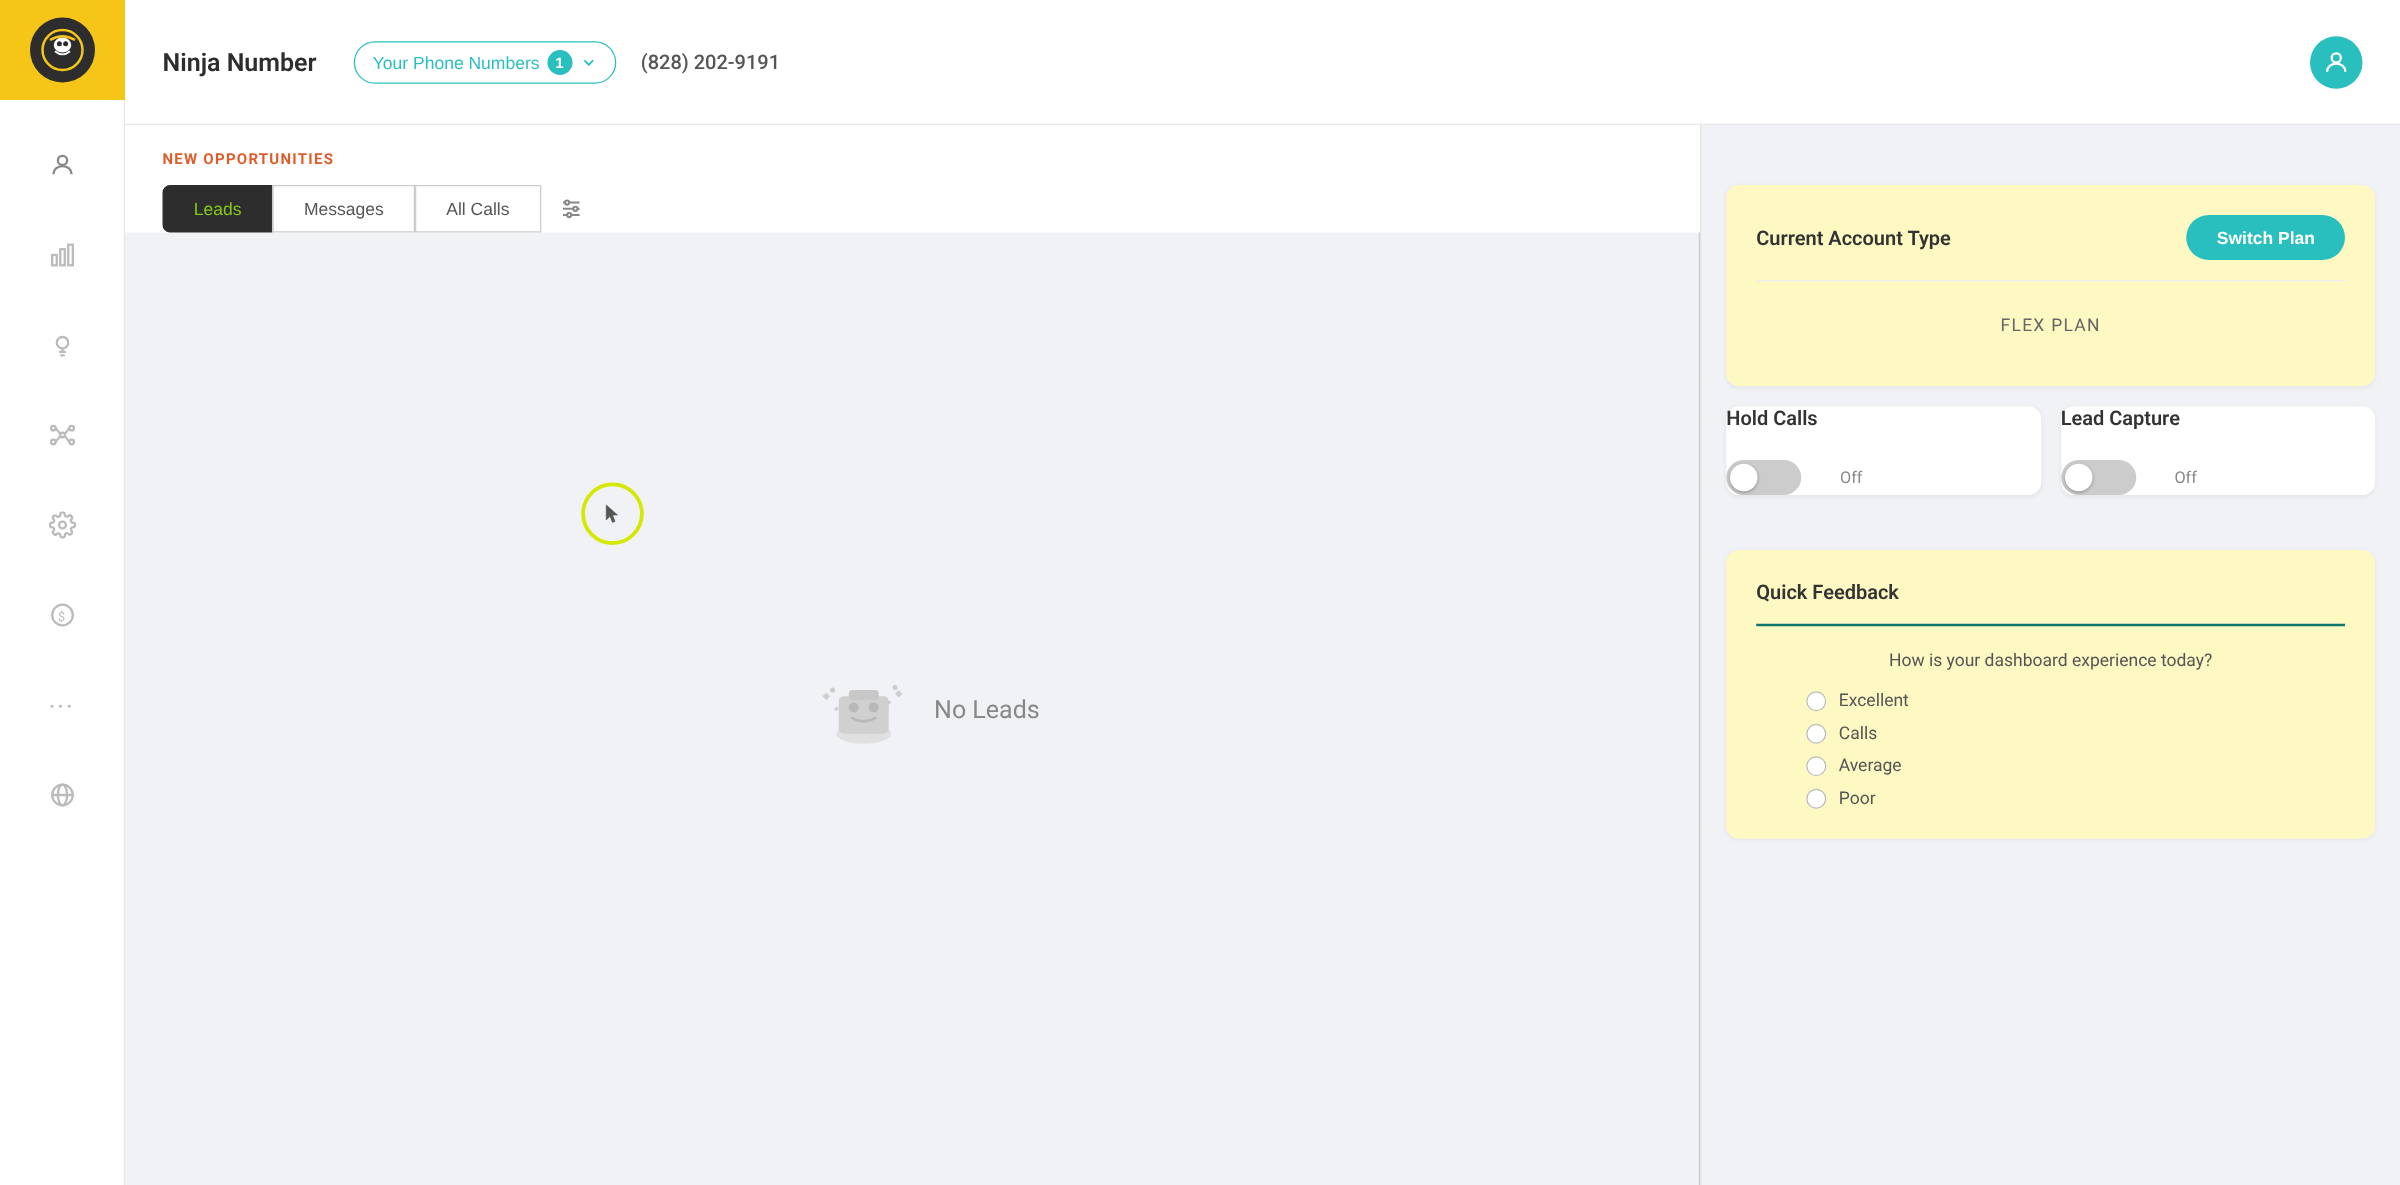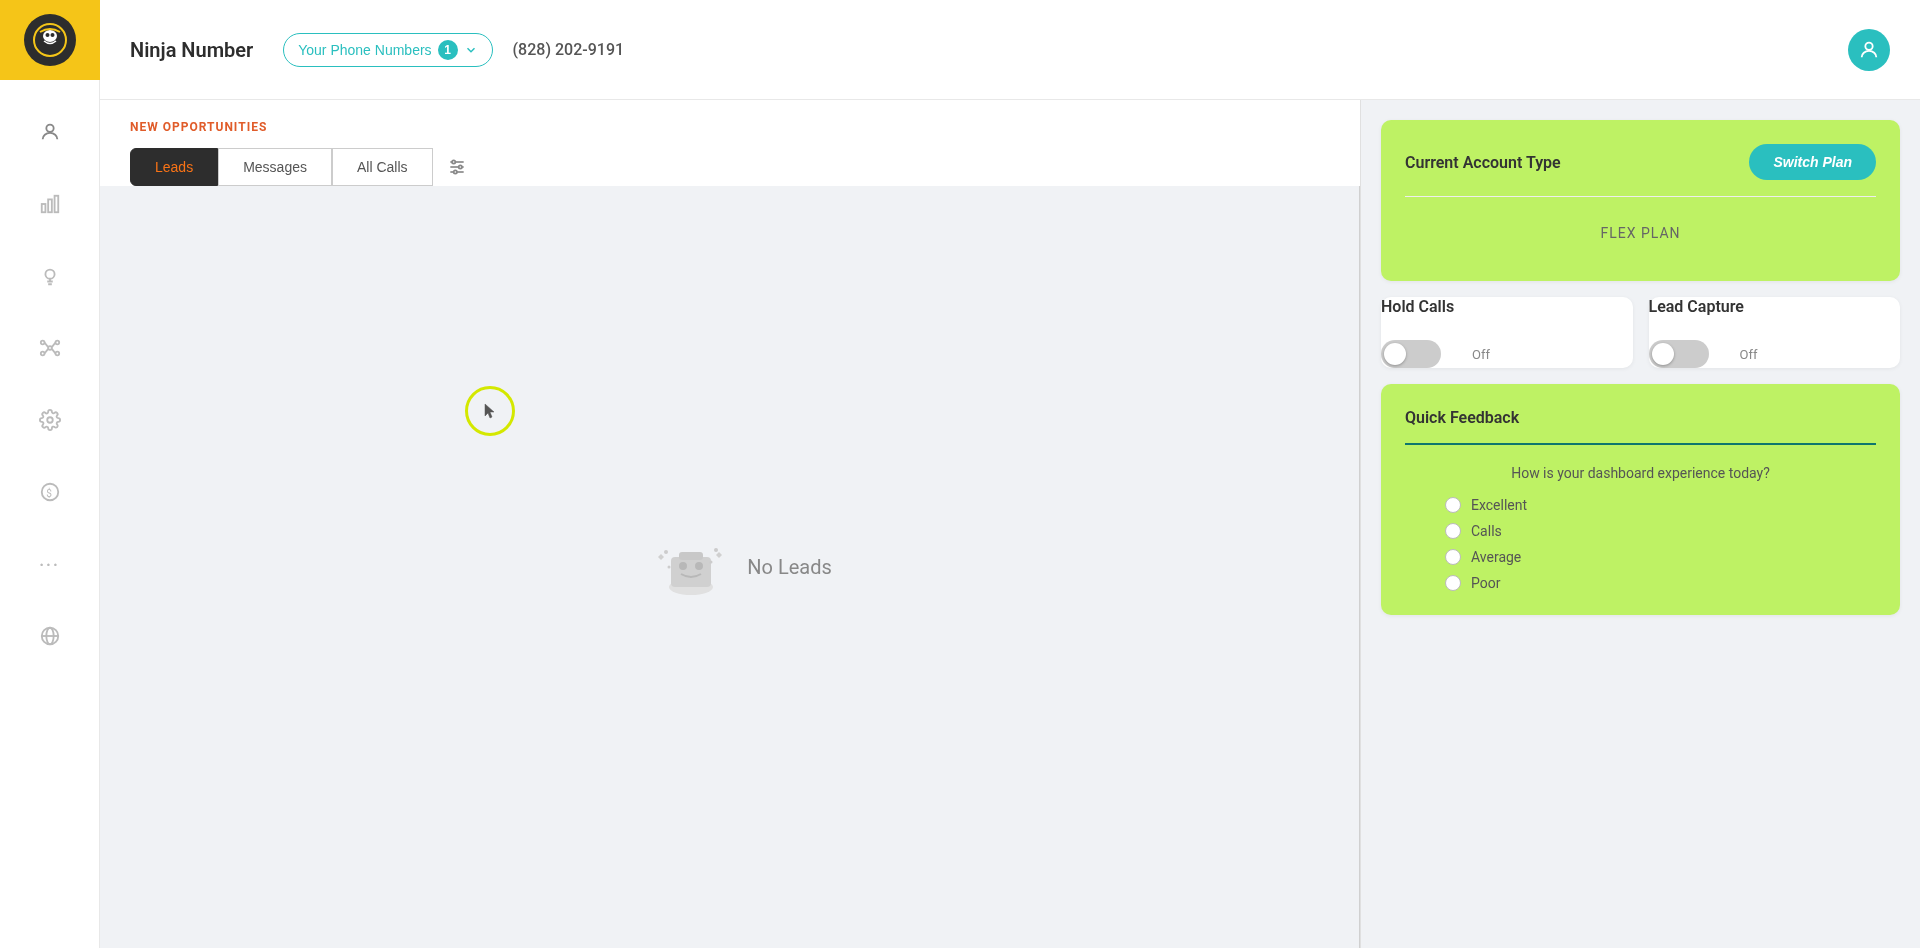--- a/index.html
+++ b/index.html
@@ -164,21 +164,21 @@
       cursor: pointer;
       font-size: 14px;
       color: #555;
       font-weight: 500;
       transition: background 0.15s;
     }
     .tab-btn:first-child { border-radius: 6px 0 0 6px; }
     .tab-btn:last-of-type { border-radius: 0 6px 6px 0; }
     .tab-btn.active {
       background: #2d2d2d;
-      color: #f97316;
+      color: #84cc16;
       border-color: #2d2d2d;
     }
     .filter-icon-btn {
       margin-left: 14px;
       background: none;
       border: none;
       cursor: pointer;
       color: #888;
       font-size: 18px;
       display: flex;
@@ -220,24 +220,25 @@
       padding: 20px;
       display: flex;
       flex-direction: column;
       gap: 16px;
       overflow-y: auto;
       border-left: 1px solid #e0e0e0;
     }
 
     
     .card {
-      background: #bef264;
+      background: #fef9c3;
       border-radius: 10px;
       padding: 24px;
       box-shadow: 0 1px 4px rgba(0,0,0,0.06);
+      margin-top: 28px;
     }
     .card-header-row {
       display: flex;
       align-items: center;
       justify-content: space-between;
       margin-bottom: 16px;
     }
     .card-title {
       font-size: 16px;
       font-weight: 600;
@@ -245,21 +246,20 @@
     }
     .switch-plan-btn {
       background: #2abfbf;
       color: #fff;
       border: none;
       border-radius: 20px;
       padding: 10px 24px;
       font-size: 14px;
       font-weight: 600;
       cursor: pointer;
-      font-style: italic;
     }
     .flex-plan-label {
       text-align: center;
       font-size: 14px;
       color: #666;
       padding: 16px 0;
       letter-spacing: 1px;
     }
 
     

